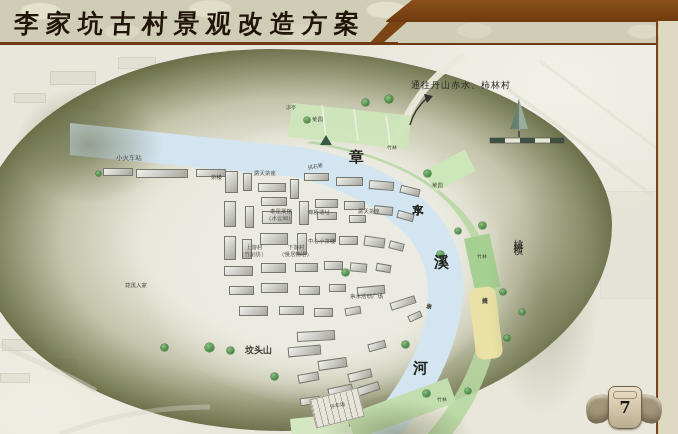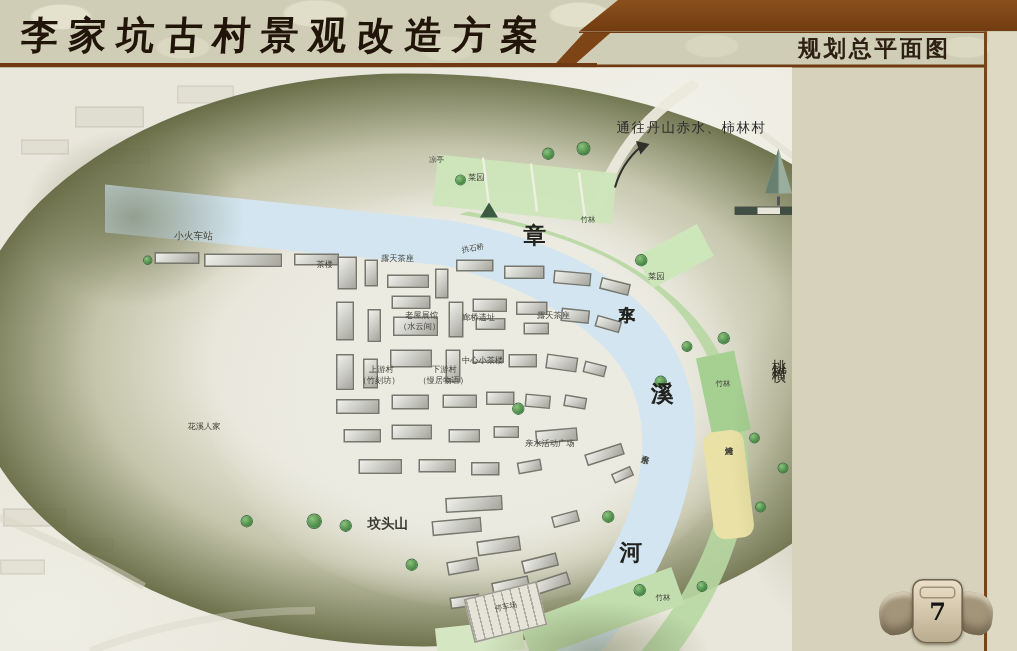--- a/index.html
+++ b/index.html
@@ -29,21 +29,21 @@
   .band-underline{position:absolute;left:386px;top:21px;width:272px;height:1px;background:#6f3a12;}
   .section-title{position:absolute;right:44px;top:23px;font-family:"DejaVu Serif","Liberation Serif",serif;
     font-weight:bold;font-size:15px;letter-spacing:2px;color:#2e2013;white-space:nowrap;}
   .section-underline{position:absolute;left:388px;top:43px;width:270px;height:2px;background:#6f3a12;}
 
   
   .right-col{position:absolute;left:659px;top:21px;width:19px;height:413px;background:#ded9c3;}
   .vline{position:absolute;left:656px;top:21px;width:2px;height:413px;background:#7a4418;z-index:40;}
 
   
-  .map{position:absolute;left:0;top:45px;width:528px;height:389px;overflow:hidden;background-color:#e9e7dc;
+  .map{position:absolute;left:0;top:45px;width:658px;height:389px;overflow:hidden;background-color:#e9e7dc;
     background-image:
       radial-gradient(ellipse 300px 200px at 85% 10%, #f2f1e9 0%, rgba(242,241,233,0) 70%),
       radial-gradient(ellipse 260px 180px at 6% 94%, #efeee4 0%, rgba(239,238,228,0) 70%);}
   .layer{position:absolute;inset:0;}
   .faint-layer{z-index:0;}
   .blob{position:absolute;left:-22px;top:4px;width:634px;height:382px;z-index:1;
     border-radius:46% 54% 52% 48%/50% 46% 54% 50%;
     background:radial-gradient(ellipse at 50% 50%,
       rgba(233,231,220,0) 34%, rgba(160,163,122,.5) 52%,
       rgba(98,104,64,.95) 72%, rgba(98,104,64,.85) 80%,
@@ -92,21 +92,20 @@
 </head>
 <body>
 
 <div class="stage">
 
   <div class="header">
     <div class="cal-title">李家坑古村景观改造方案</div>
     <div class="band"></div>
     <div class="band-fold"></div>
     <div class="band-underline"></div>
-    <div class="section-title">规划总平面图</div>
   </div>
   <div class="title-underline"></div>
   <div class="section-underline"></div>
 
   <div class="map">
     <div class="layer faint-layer">
         <div class="faint-bld" style="left: 50px; top: 26px; width: 46px; height: 14px; opacity: 0.5;"></div>
         <div class="faint-bld" style="left: 14px; top: 48px; width: 32px; height: 10px; opacity: 0.45;"></div>
         <div class="faint-bld" style="left: 72px; top: 54px; width: 28px; height: 10px; opacity: 0.45;"></div>
         <div class="faint-bld" style="left: 118px; top: 12px; width: 38px; height: 12px; opacity: 0.4;"></div>

